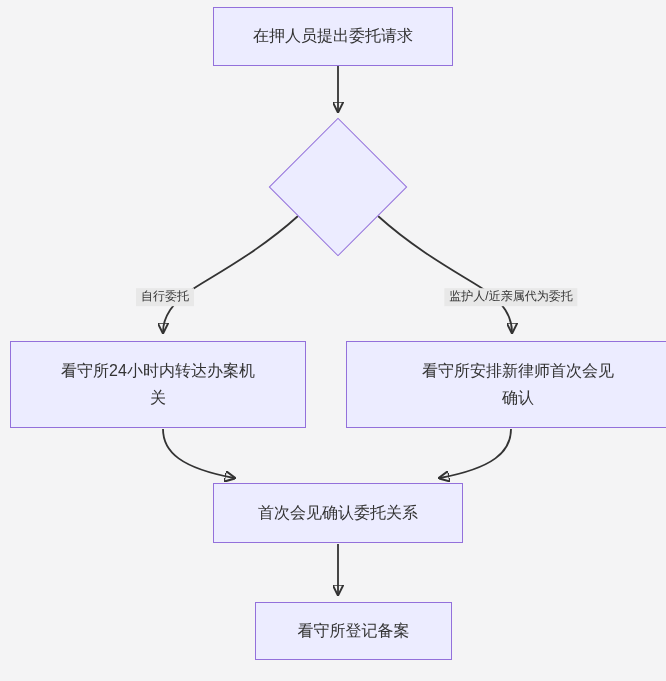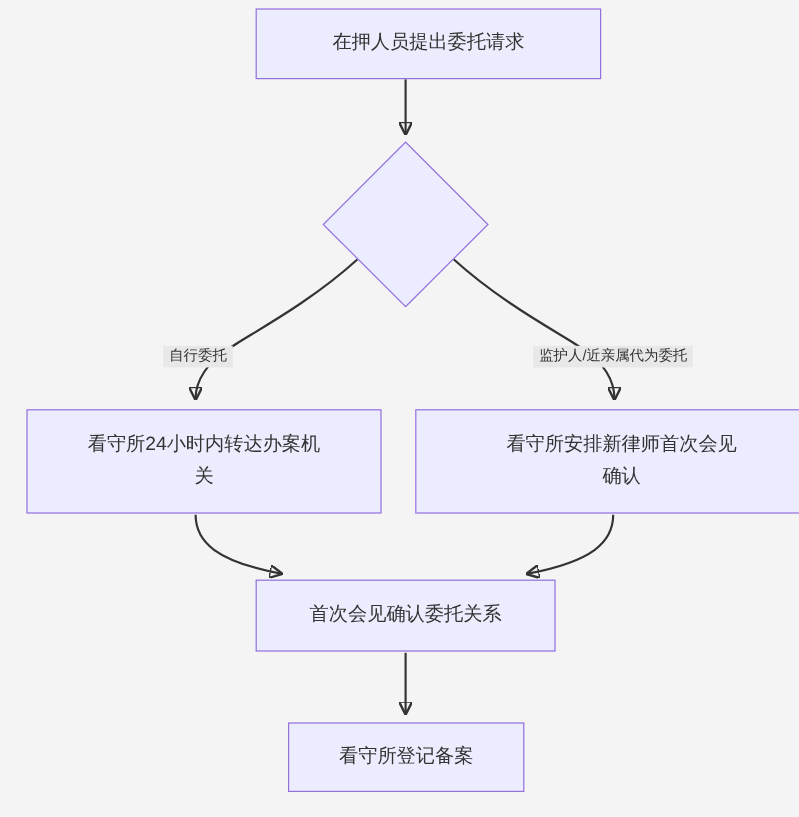--- a/index.html
+++ b/index.html
@@ -37,25 +37,25 @@
     font-size: 16px;
     line-height: 1.65;
     display: flex;
     align-items: center;
     justify-content: center;
     text-align: center;
   }
   .node .node-text {
     display: inline-block;
   }
-  .node-start   { left: 213px; top: 7px;   width: 288px; height: 59px; }
-  .node-left    { left: 22px;  top: 341px; width: 296px; height: 87px; }
+  .node-start   { left: 213px; top: 7px;   width: 240px; height: 59px; }
+  .node-left    { left: 10px;  top: 341px; width: 296px; height: 87px; }
   .node-right   { left: 346px; top: 341px; width: 344px; height: 87px; }
   .node-confirm { left: 213px; top: 483px; width: 250px; height: 60px; }
-  .node-end     { left: 240px; top: 602px; width: 197px; height: 58px; }
+  .node-end     { left: 255px; top: 602px; width: 197px; height: 58px; }
   .node-left .node-text,
   .node-right .node-text { max-width: 204px; }
 
   .diamond-shape {
     position: absolute;
     left: 289px;
     top: 138px;
     width: 98px;
     height: 98px;
     box-sizing: border-box;

